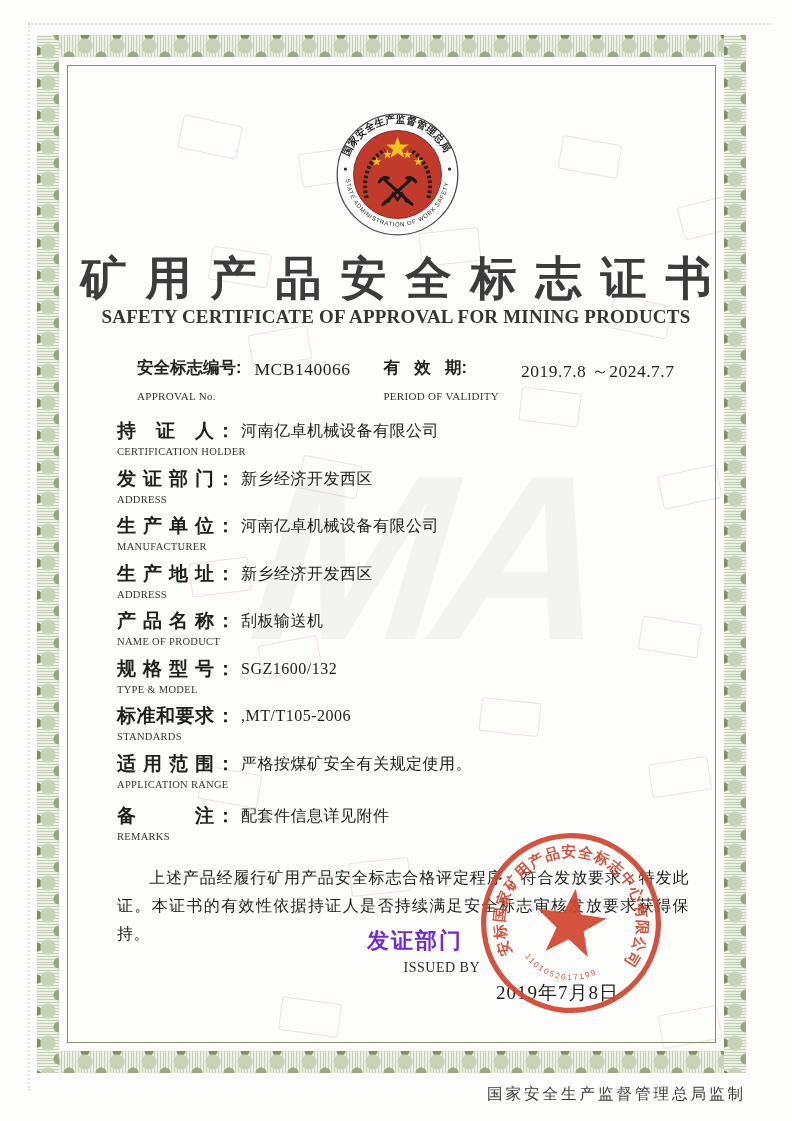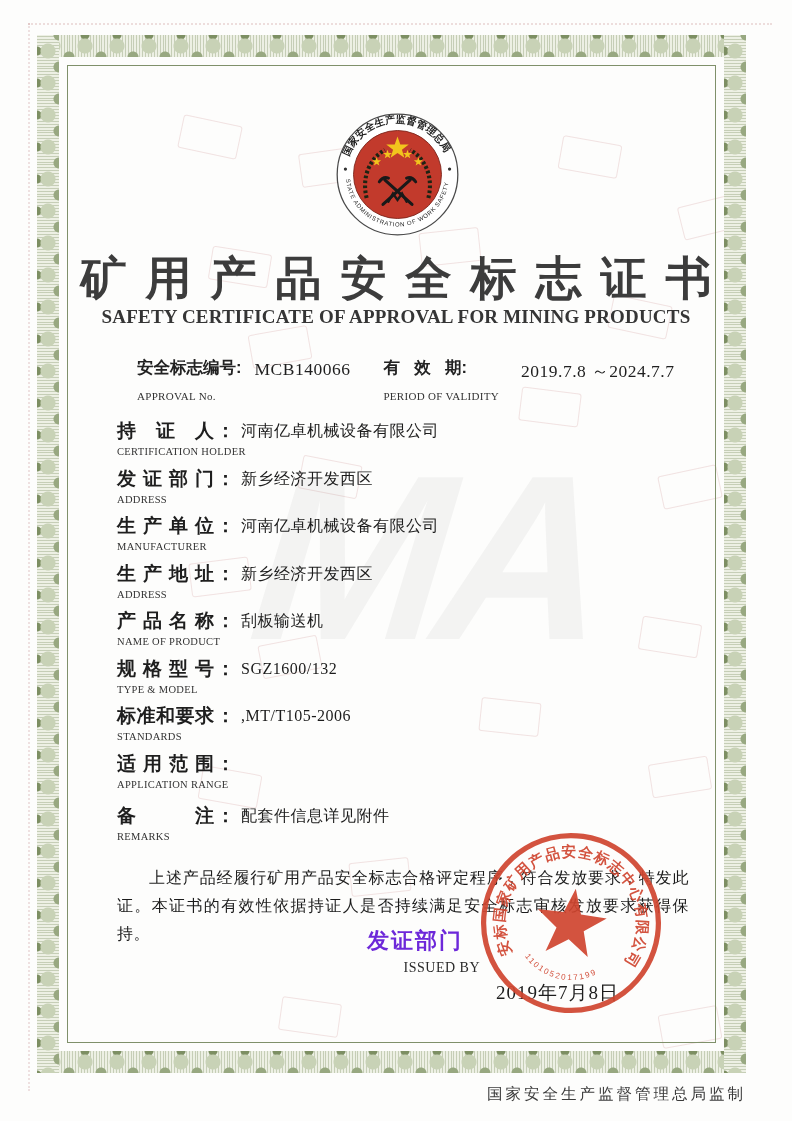--- a/index.html
+++ b/index.html
@@ -256,20 +256,21 @@
         <span class="flabel">标准和要求</span>
           <span class="fcolon">：</span>
         <span class="fvalue">,MT/T105-2006</span>
       </div>
       <div class="fsub">STANDARDS</div>
     </div>
     <div class="frow">
       <div class="frow-main">
         <span class="flabel">适用范围</span>
           <span class="fcolon">：</span>
+        <span class="fvalue">严格按煤矿安全有关规定使用。</span>
       </div>
       <div class="fsub">APPLICATION RANGE</div>
     </div>
     <div class="frow gap-sm">
       <div class="frow-main">
         <span class="flabel">备注</span>
           <span class="fcolon">：</span>
         <span class="fvalue">配套件信息详见附件</span>
       </div>
       <div class="fsub">REMARKS</div>

